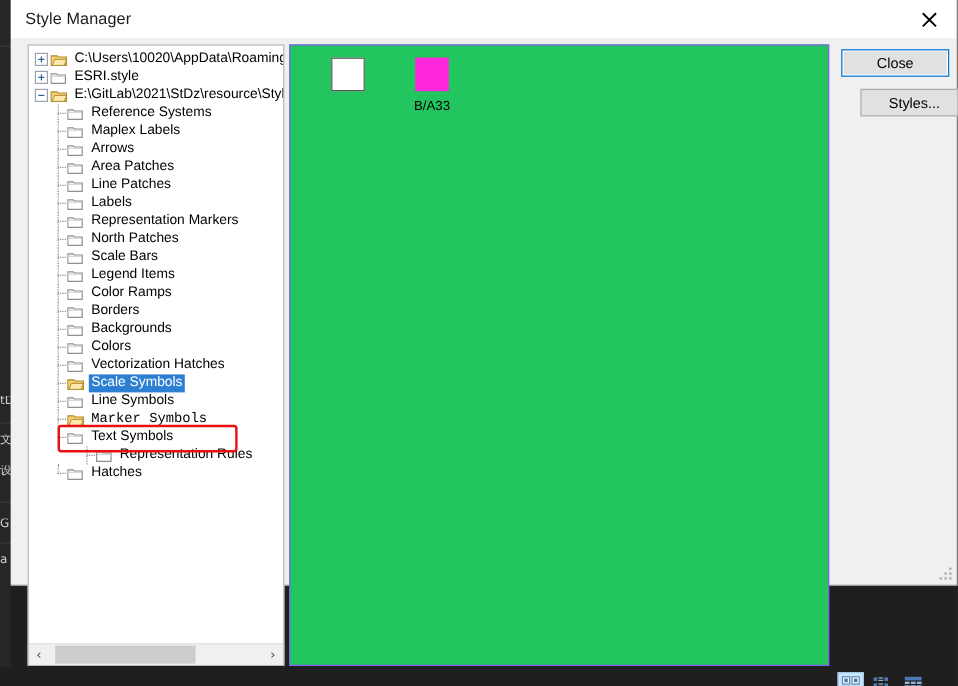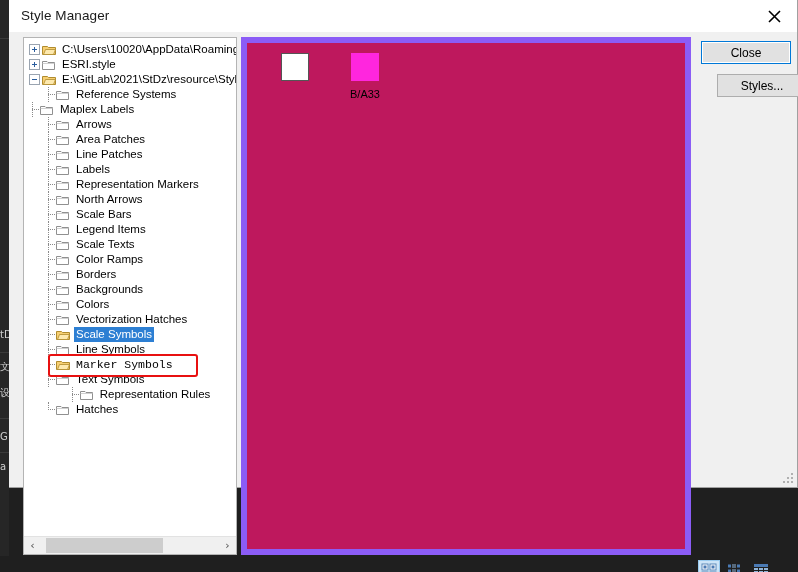--- a/index.html
+++ b/index.html
@@ -208,22 +208,22 @@
     left: 22px; top: 1px;
     width: 117px; height: 15px;
     background: #cdcdcd;
   }
 
   
   .gallery {
     position: absolute;
     left: 232px; top: 5px;
     width: 450px; height: 518px;
-    background: #be185d;
-    border: 6px solid #8b5cf6;
+    background: #22c55e;
+    border: 1px solid #8b5cf6;
     box-sizing: border-box;
     overflow: hidden;
   }
   .gallery-inner {
     position: relative;
     padding: 6px 0 0 14px;
     display: flex;
     flex-wrap: wrap;
   }
   .sym-cell {
@@ -370,21 +370,21 @@
               <div class="tree-row" style="padding-left: 18px;">
                 <span class="connector"></span>
                 <span class="folder-icon">
                   <svg width="14" height="12" viewBox="0 0 14 12">
                     <path d="M0.5 2.5 L0.5 10.5 L12.5 10.5 L12.5 3.5 L6.0 3.5 L5.0 2.5 Z" fill="#ffffff" stroke="#909090" stroke-width="1"></path>
                     <path d="M0.5 4.5 L12.5 4.5" stroke="#c4c4c4" stroke-width="0.8"></path>
                   </svg>
                 </span>
                 <span class="tree-label">Reference Systems</span>
               </div>
-              <div class="tree-row" style="padding-left: 2px;">
+              <div class="tree-row" style="padding-left: 18px;">
                 <span class="connector"></span>
                 <span class="folder-icon">
                   <svg width="14" height="12" viewBox="0 0 14 12">
                     <path d="M0.5 2.5 L0.5 10.5 L12.5 10.5 L12.5 3.5 L6.0 3.5 L5.0 2.5 Z" fill="#ffffff" stroke="#909090" stroke-width="1"></path>
                     <path d="M0.5 4.5 L12.5 4.5" stroke="#c4c4c4" stroke-width="0.8"></path>
                   </svg>
                 </span>
                 <span class="tree-label">Maplex Labels</span>
               </div>
               <div class="tree-row" style="padding-left: 18px;">
@@ -438,51 +438,41 @@
                 <span class="tree-label">Representation Markers</span>
               </div>
               <div class="tree-row" style="padding-left: 18px;">
                 <span class="connector"></span>
                 <span class="folder-icon">
                   <svg width="14" height="12" viewBox="0 0 14 12">
                     <path d="M0.5 2.5 L0.5 10.5 L12.5 10.5 L12.5 3.5 L6.0 3.5 L5.0 2.5 Z" fill="#ffffff" stroke="#909090" stroke-width="1"></path>
                     <path d="M0.5 4.5 L12.5 4.5" stroke="#c4c4c4" stroke-width="0.8"></path>
                   </svg>
                 </span>
-                <span class="tree-label">North Arrows</span>
+                <span class="tree-label">North Patches</span>
               </div>
               <div class="tree-row" style="padding-left: 18px;">
                 <span class="connector"></span>
                 <span class="folder-icon">
                   <svg width="14" height="12" viewBox="0 0 14 12">
                     <path d="M0.5 2.5 L0.5 10.5 L12.5 10.5 L12.5 3.5 L6.0 3.5 L5.0 2.5 Z" fill="#ffffff" stroke="#909090" stroke-width="1"></path>
                     <path d="M0.5 4.5 L12.5 4.5" stroke="#c4c4c4" stroke-width="0.8"></path>
                   </svg>
                 </span>
                 <span class="tree-label">Scale Bars</span>
               </div>
               <div class="tree-row" style="padding-left: 18px;">
                 <span class="connector"></span>
                 <span class="folder-icon">
                   <svg width="14" height="12" viewBox="0 0 14 12">
                     <path d="M0.5 2.5 L0.5 10.5 L12.5 10.5 L12.5 3.5 L6.0 3.5 L5.0 2.5 Z" fill="#ffffff" stroke="#909090" stroke-width="1"></path>
                     <path d="M0.5 4.5 L12.5 4.5" stroke="#c4c4c4" stroke-width="0.8"></path>
                   </svg>
                 </span>
                 <span class="tree-label">Legend Items</span>
-              </div>
-              <div class="tree-row" style="padding-left: 18px;">
-                <span class="connector"></span>
-                <span class="folder-icon">
-                  <svg width="14" height="12" viewBox="0 0 14 12">
-                    <path d="M0.5 2.5 L0.5 10.5 L12.5 10.5 L12.5 3.5 L6.0 3.5 L5.0 2.5 Z" fill="#ffffff" stroke="#909090" stroke-width="1"></path>
-                    <path d="M0.5 4.5 L12.5 4.5" stroke="#c4c4c4" stroke-width="0.8"></path>
-                  </svg>
-                </span>
-                <span class="tree-label">Scale Texts</span>
               </div>
               <div class="tree-row" style="padding-left: 18px;">
                 <span class="connector"></span>
                 <span class="folder-icon">
                   <svg width="14" height="12" viewBox="0 0 14 12">
                     <path d="M0.5 2.5 L0.5 10.5 L12.5 10.5 L12.5 3.5 L6.0 3.5 L5.0 2.5 Z" fill="#ffffff" stroke="#909090" stroke-width="1"></path>
                     <path d="M0.5 4.5 L12.5 4.5" stroke="#c4c4c4" stroke-width="0.8"></path>
                   </svg>
                 </span>
                 <span class="tree-label">Color Ramps</span>

